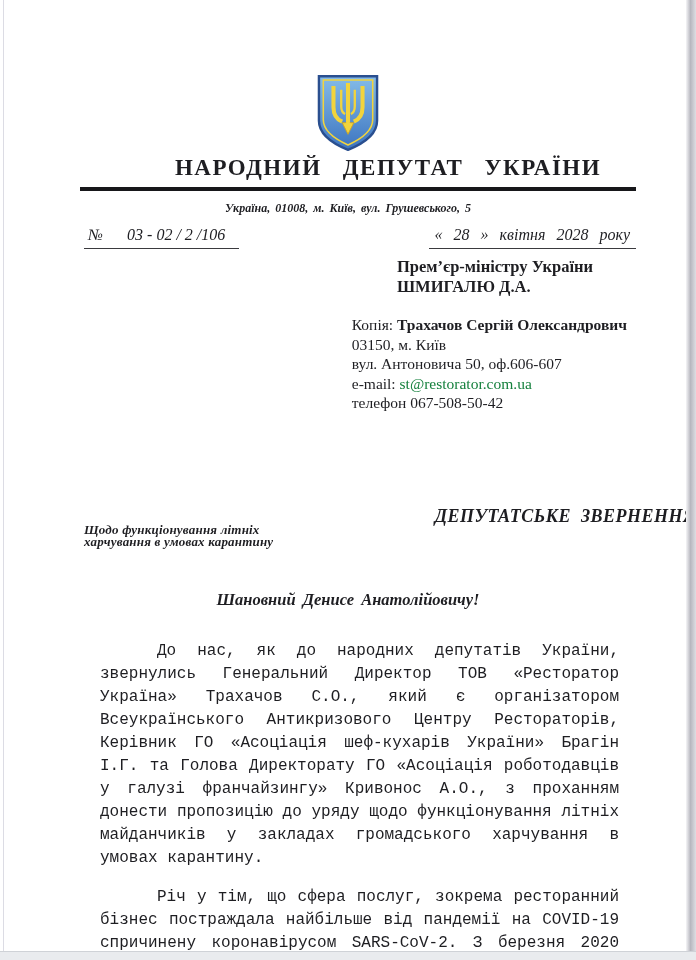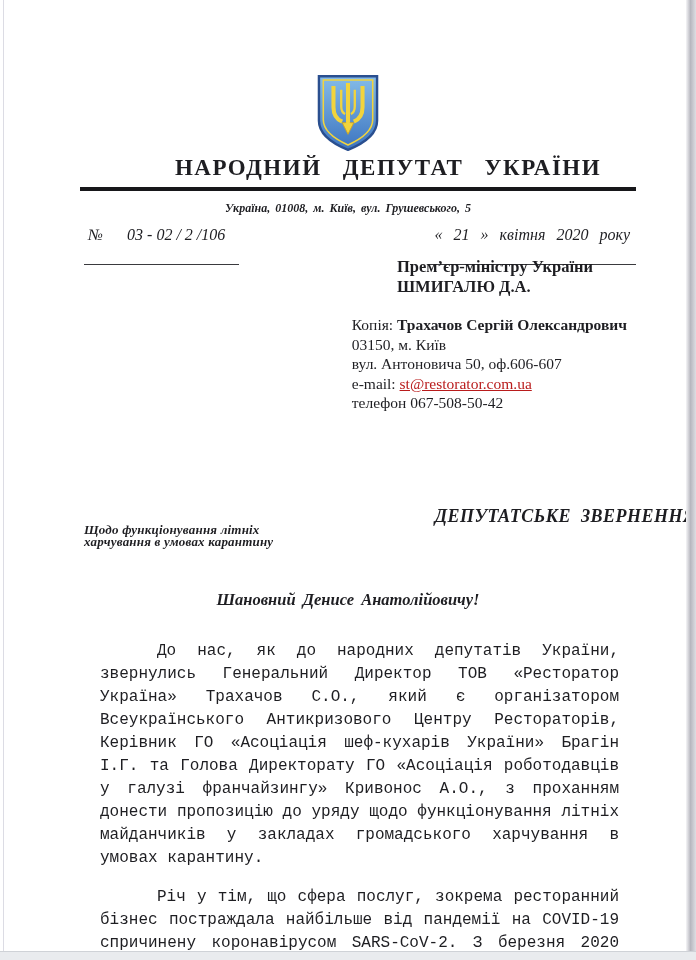--- a/index.html
+++ b/index.html
@@ -23,33 +23,33 @@
   
   .org-title { position:absolute; top:155px; left:18px; width:100%; text-align:center;
                font-size:23px; font-weight:bold; letter-spacing:1.5px; word-spacing:14px;padding-left:44px; }
   .double-rule { position:absolute; top:187px; left:80px; width:556px; height:4px;
                  border-top:2.5px solid #17171a; border-bottom:2.5px solid #17171a; }
   .org-address { position:absolute; top:201px; left:0; width:100%; text-align:center;
                  font-size:12px; font-weight:bold; font-style:italic; word-spacing:2px; }
 
   .number-row { position:absolute; top:226px; left:84px; width:552px;
                 display:flex; justify-content:space-between; font-size:16px; font-style:italic; }
-  .number-cell { border-bottom:1.5px solid #3a3a3e; padding:0 14px 20px 4px; }
+  .number-cell { border-bottom:1.5px solid #3a3a3e; padding:0 14px 4px 4px; }
   .number-cell .num-val { margin-left:24px; }
   .date-cell { border-bottom:1.5px solid #3a3a3e; padding:0 6px 2px 6px; word-spacing:7px; }
 
   
   .addressee { position:absolute; top:257px; right:103px; text-align:left;
                font-size:16.5px; font-weight:bold; line-height:20px; }
 
   
   .copy-block { position:absolute; top:315px; right:69px; text-align:left;
                 font-size:15.5px; line-height:19.5px; }
   .copy-block .copy-name { font-weight:bold; }
-  .email-link { color:#b91c1c; text-decoration:underline; cursor:pointer; }
+  .email-link { color:#15803d; cursor:pointer; }
 
   
   .doc-title { position:absolute; top:506px; left:0; width:100%; text-align:right;
                font-size:18px; font-weight:bold; letter-spacing:0.5px; word-spacing:5px;font-style:italic; }
   .subject { position:absolute; top:524px; left:84px; width:360px;
              font-size:13px; font-weight:bold; font-style:italic; line-height:11.5px; letter-spacing:0.2px; }
   .salutation { position:absolute; top:590px; left:0; width:100%; text-align:center;
                 font-size:16.5px; font-weight:bold; font-style:italic; word-spacing:3px; }
 
   
@@ -88,21 +88,21 @@
   </div>
 
   <div class="org-title">НАРОДНИЙ ДЕПУТАТ УКРАЇНИ</div>
   <div class="double-rule"></div>
   <div class="org-address">Україна, 01008, м. Київ, вул. Грушевського, 5</div>
 
   <div class="number-row">
     <span class="number-cell">
       <span>№</span><span class="num-val">03 - 02 / 2 /106</span>
     </span>
-    <span class="date-cell">« 21 » квітня 2020 року</span>
+    <span class="date-cell">« 28 » квітня 2028 року</span>
   </div>
 
   <div class="addressee">
     <div>Прем’єр-міністру України</div>
     <div>ШМИГАЛЮ Д.А.</div>
   </div>
 
   <div class="copy-block">
     <div>
       <span>Копія:</span>

